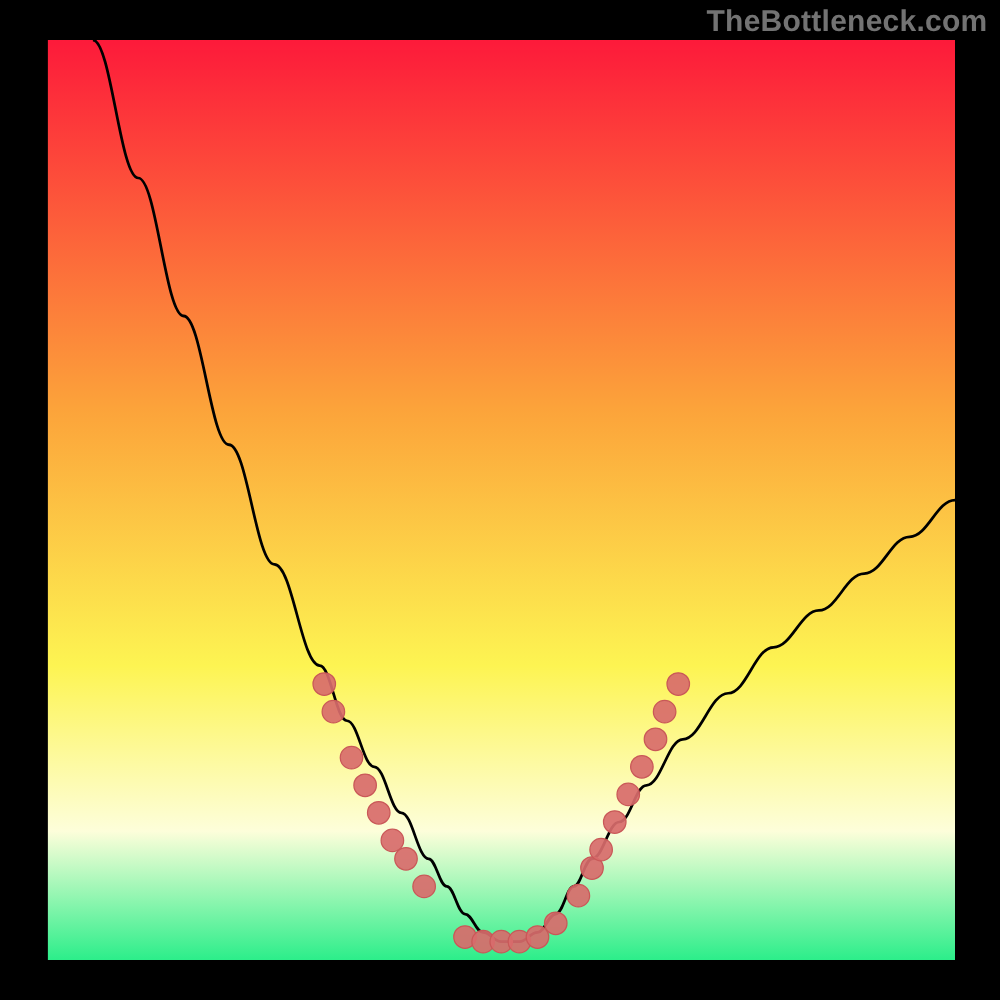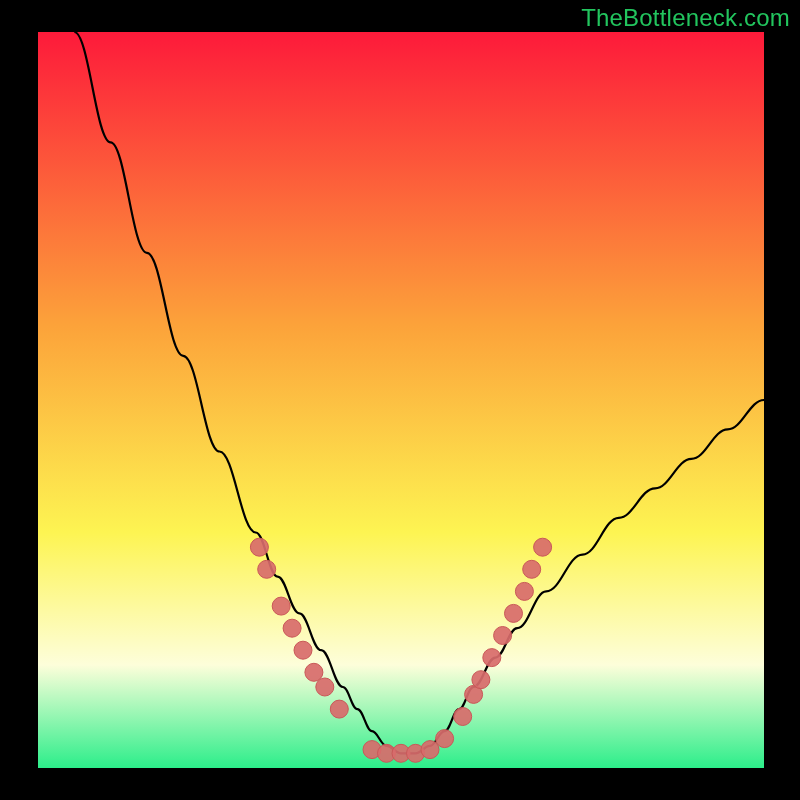--- a/index.html
+++ b/index.html
@@ -14,23 +14,23 @@
   .frame {
     position: relative;
     width: 800px;
     height: 800px;
     background: #000;
   }
   .watermark {
     position: absolute;
     top: 4px;
     right: 10px;
-    color: #22c55e;
+    color: #737373;
     font-size: 24px;
-    font-weight: 400;
+    font-weight: 700;
     letter-spacing: 0.2px;
     z-index: 20;
     user-select: none;
   }
   .plot-area {
     position: absolute;
     left: 38px;
     top: 32px;
     width: 726px;
     height: 736px;

